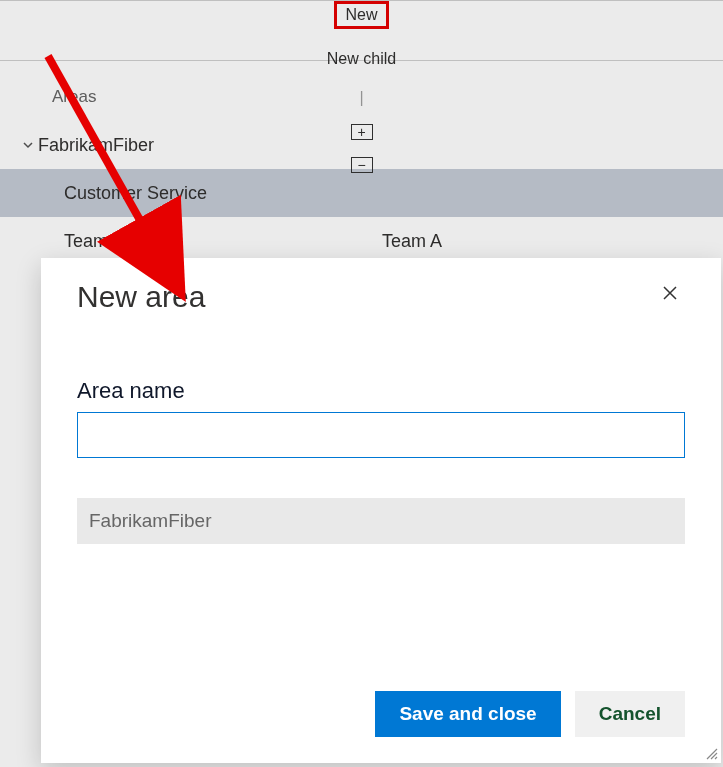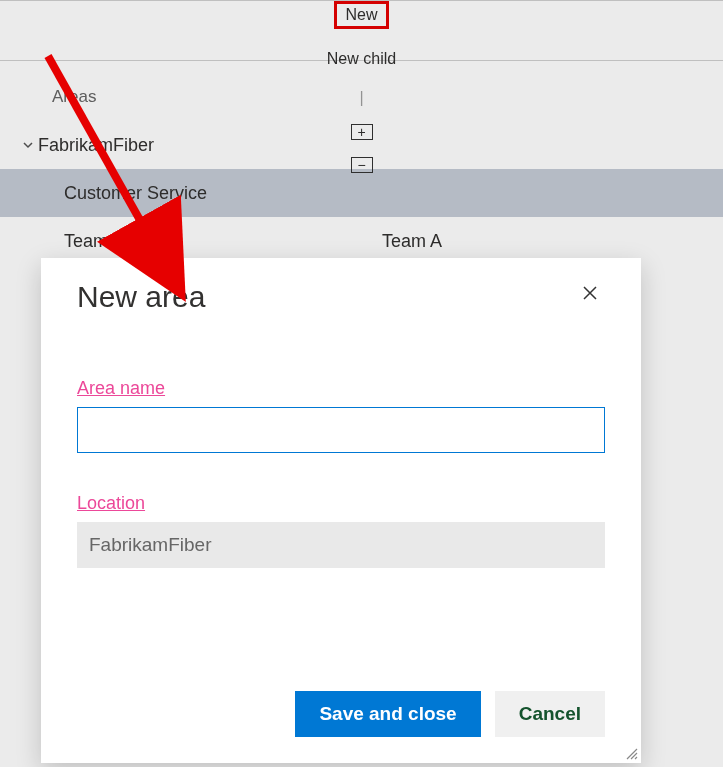--- a/index.html
+++ b/index.html
@@ -86,21 +86,21 @@
     .tree-row.level-1 { padding-left: 64px; }
     .tree-row.selected { background: #c5cbd6; }
     .cell-areas { width: 340px; }
     .cell-teams { }
     .row-level-1 .cell-areas { width: 318px; }
 
     .dialog {
       position: absolute;
       left: 41px;
       top: 258px;
-      width: 600px;
+      width: 680px;
       height: 505px;
       background: #fff;
       box-shadow: 0 8px 24px rgba(0,0,0,0.18);
       padding: 22px 36px 26px 36px;
       display: flex;
       flex-direction: column;
     }
     .dialog-header {
       display: flex;
       justify-content: space-between;
@@ -115,24 +115,23 @@
       width: 30px;
       height: 30px;
       display: flex;
       align-items: center;
       justify-content: center;
       cursor: pointer;
     }
     .close-btn svg { width: 16px; height: 16px; }
     .form-block { margin-top: 64px; }
     .field-label {
-      font-size: 18px;
-      color: #ec4899;
+      font-size: 22px;
+      color: #0f172a;
       margin-bottom: 8px;
-      text-decoration: underline;
     }
     .field-input, .field-readonly {
       width: 100%;
       height: 46px;
       font-size: 19px;
       font-family: inherit;
       padding: 0 12px;
     }
     .field-input {
       border: 1px solid #0078d4;
@@ -235,21 +234,20 @@
       </span>
     </div>
   </div>
 
   <div class="form-block">
     <div class="field-label">Area name</div>
     <input class="field-input" type="text" value="" style="">
   </div>
 
   <div class="form-block" style="margin-top:40px">
-    <div class="field-label">Location</div>
     <input class="field-readonly" type="text" readonly="" value="FabrikamFiber" style="">
   </div>
 
   <div class="spacer"></div>
 
   <div class="dialog-footer">
     <button class="btn btn-primary">Save and close</button>
     <button class="btn btn-secondary">Cancel</button>
   </div>
 

